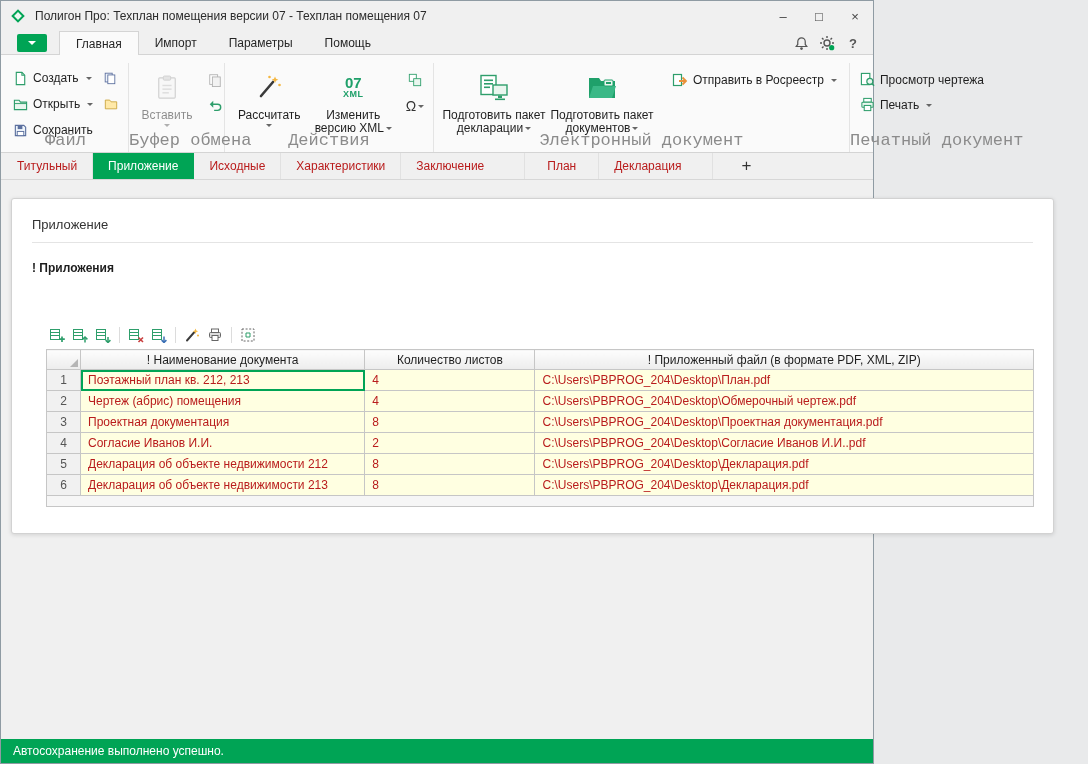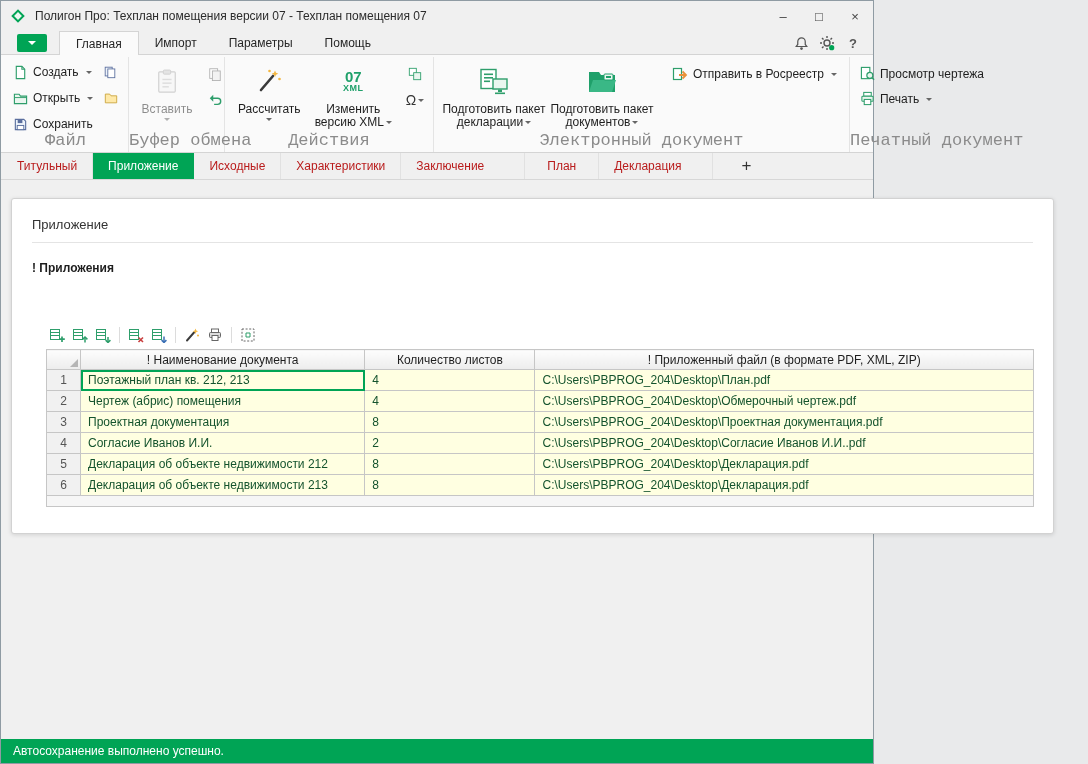--- a/index.html
+++ b/index.html
@@ -17,21 +17,21 @@
   
   .ribbon-tabs { height:24px; display:flex; align-items:stretch; padding-left:16px; background:#f0f0f0; flex:0 0 auto; }
   .menu-btn { width:30px; height:18px; margin:3px 12px 0 0; background:#00a455; border-radius:2px; display:flex; align-items:center; justify-content:center; }
   .menu-btn .tri { width:0; height:0; border:4px solid transparent; border-top-color:#fff; margin-top:4px; }
   .rtab { padding:0 16px; display:flex; align-items:center; font-size:12px; color:#262626; }
   .rtab.active { background:#fafafa; border:1px solid #d4d4d4; border-bottom:none; position:relative; z-index:2; }
   .rt-icons { margin-left:auto; display:flex; align-items:center; gap:6px; padding-right:10px; }
   .rt-icon { width:20px; height:20px; display:flex; align-items:center; justify-content:center; color:#555; font-size:13px; font-weight:bold; }
 
   
-  .ribbon-body { height:99px; background:#fafafa; border-top:1px solid #d4d4d4; border-bottom:1px solid #d4d4d4; display:flex; padding:2px 0 0 2px; flex:0 0 auto; margin-top:-1px; }
+  .ribbon-body { height:99px; background:#fafafa; border-top:1px solid #d4d4d4; border-bottom:1px solid #d4d4d4; display:flex; padding:8px 0 0 2px; flex:0 0 auto; margin-top:-1px; }
   .rgroup { position:relative; padding:2px 6px 16px 6px; border-right:1px solid #e4e4e4; }
   .rgroup-label { position:absolute; left:0; right:0; bottom:2px; text-align:center; font-size:17px; color:#8b8b8b; white-space:nowrap;font-family:Liberation Mono, monospace; }
   button { background:none; border:none; font:inherit; color:inherit; cursor:default; }
 
   .fg-row { display:flex; align-items:center; height:26px; }
   .sbtn { display:flex; align-items:center; gap:5px; padding:2px 4px; font-size:12px; white-space:nowrap; }
   .mini { width:24px; height:22px; display:flex; align-items:center; justify-content:center; margin-left:2px; }
   .dd::after { content:""; width:0; height:0; border:3.5px solid transparent; border-top-color:#666; margin-left:2px; margin-top:4px; }
   .arr-down { width:0; height:0; border:3.5px solid transparent; border-top-color:#666; margin-top:2px; }
 
@@ -71,21 +71,21 @@
   .tbar { display:flex; align-items:center; gap:1px; margin:10px 0 4px 14px; }
   .tbar-btn { width:22px; height:20px; display:flex; align-items:center; justify-content:center; border:1px solid transparent; }
   .tsep { width:1px; height:16px; background:#dcdcdc; margin:0 4px; }
 
   
   .grid-wrap { margin-left:14px; width:990px; }
   table { border-collapse:collapse; font-size:12px; table-layout:fixed; width:988px; }
   th { background:linear-gradient(#fdfdfd,#ececec); border:1px solid #c6c6c6; font-weight:normal; font-size:12px; height:20px; padding:1px 6px; color:#1e1e1e; overflow:hidden; white-space:nowrap; }
   td { border:1px solid #c6c6c6; height:21px; padding:1px 7px; overflow:hidden; white-space:nowrap; }
   td.num-cell { background:#f1f1f1; color:#555; text-align:center; }
-  td.data-cell { background:#ffffe1; color:#14532d; }
+  td.data-cell { background:#ffffe1; color:#b91c1c; }
   td.selected { outline:2px solid #00a455; outline-offset:-2px; }
   th.corner { position:relative; }
   th.corner::after { content:""; position:absolute; right:2px; bottom:2px; border-style:solid; border-width:0 0 8px 8px; border-color:transparent transparent #b5b5b5 transparent; }
   .grid-bottom { width:988px; height:11px; background:#f6f6f6; border:1px solid #c6c6c6; border-top:none; }
 
   
   .statusbar { height:24px; background:#00a455; color:#fff; display:flex; align-items:center; padding-left:12px; font-size:12px; flex:0 0 auto; }
 
   .ic { display:inline-flex; }
 </style>

